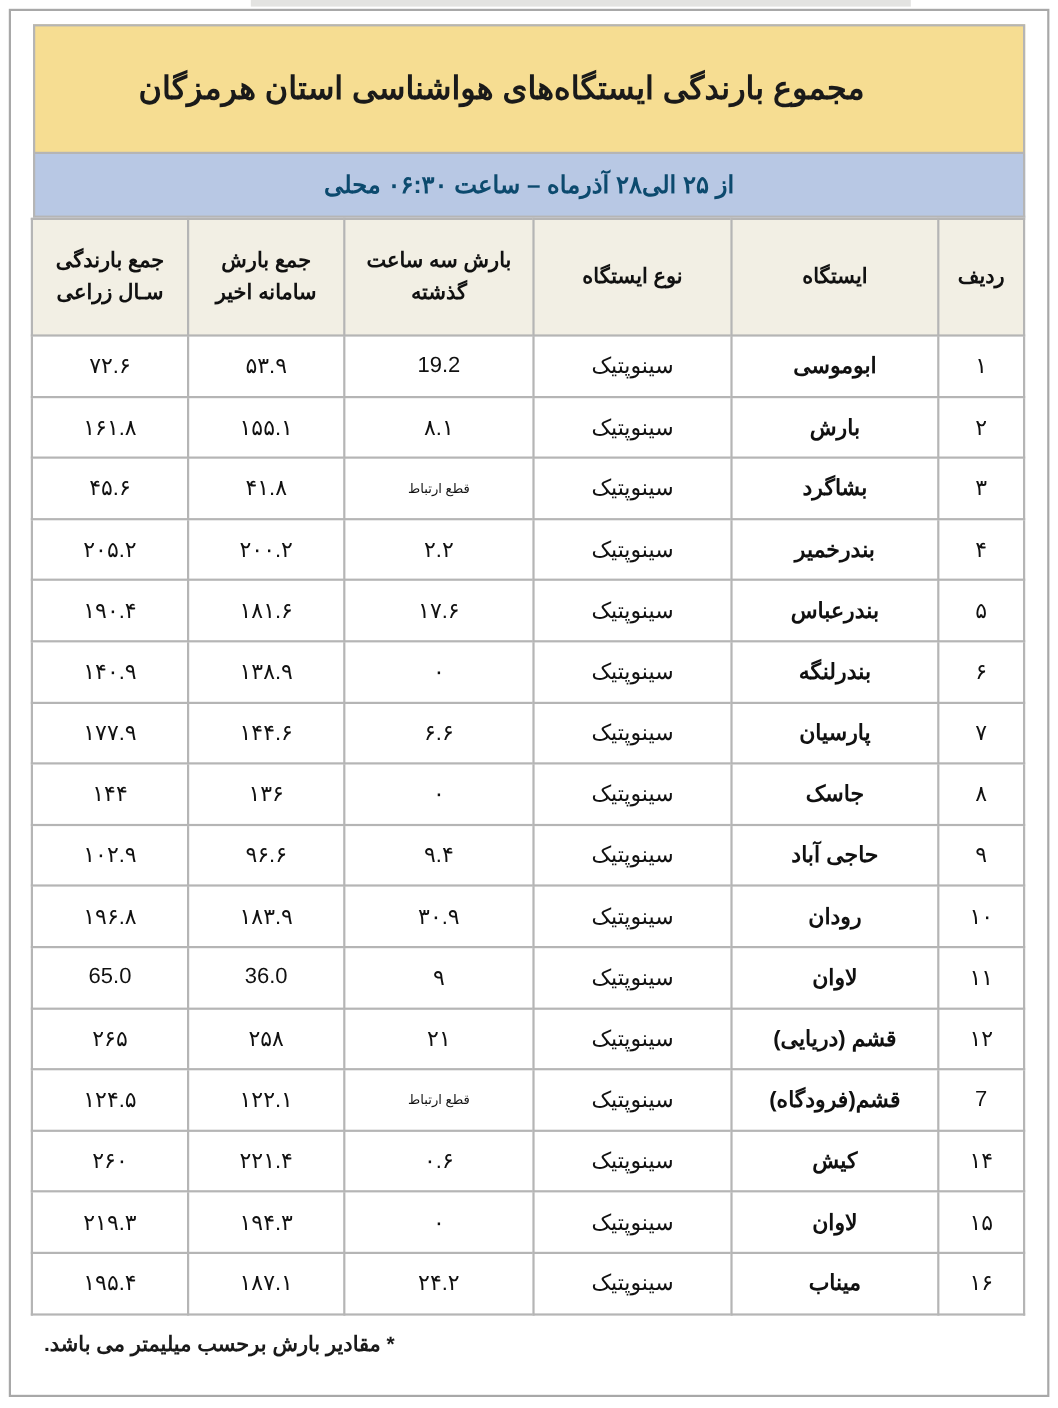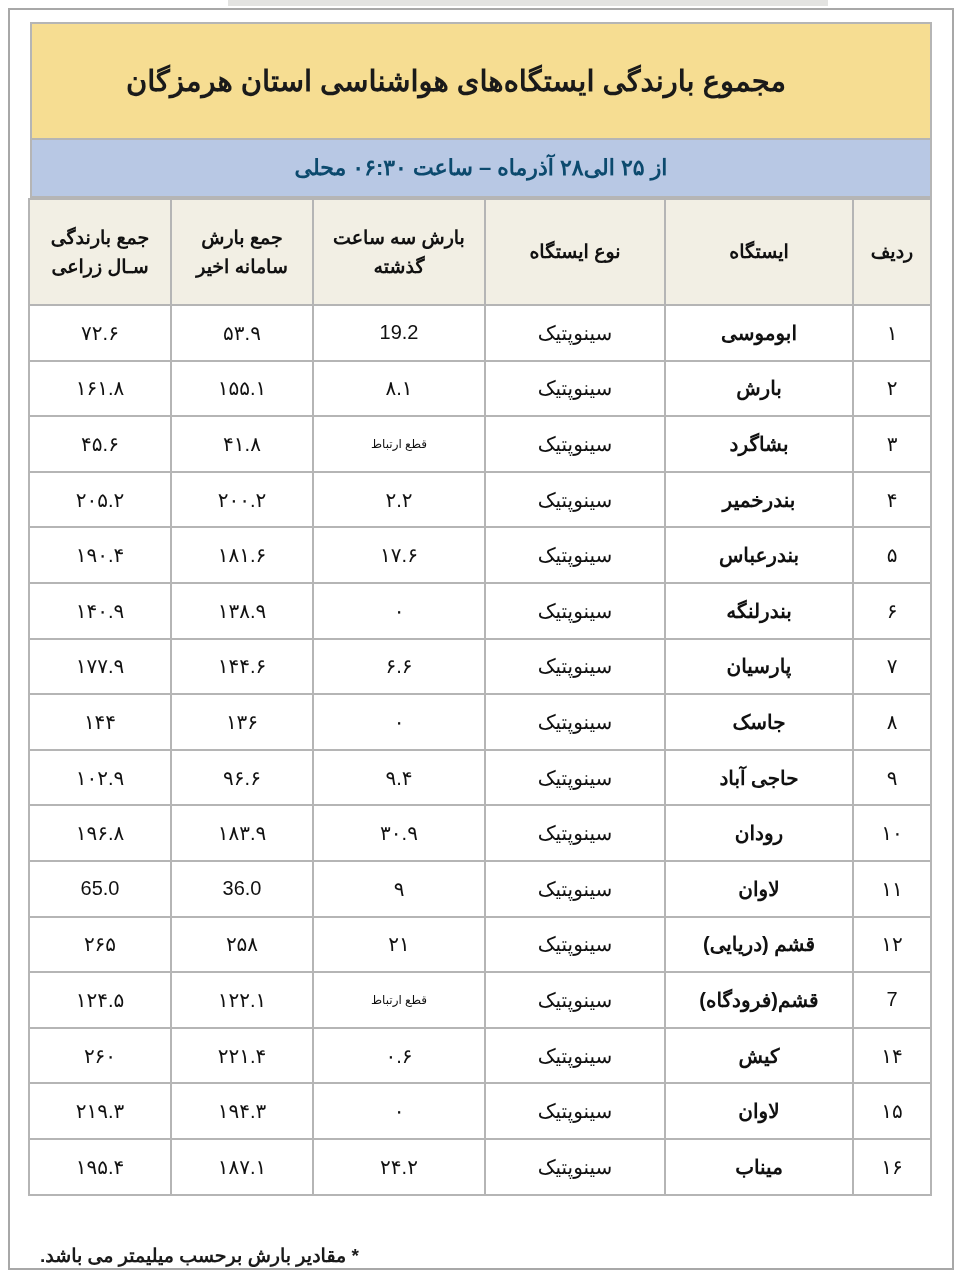--- a/index.html
+++ b/index.html
@@ -155,21 +155,20 @@
     font-size: 19px;
     font-weight: bold;
     color: #1a1a1a;
     padding-left: 4px;
     padding-right: 4px;
   }
   .footnote-inner {
     display: inline-block;
     text-align: right;
     padding-left: 6px;
-    margin-top: 34px;
   }
   
   .scan-top {
     position: absolute;
     left: 0; top: 0; width: 962px; height: 8px;
     background: #ffffff;
   }
   .scan-top .smudge {
     position: absolute;
     left: 228px; top: 0; width: 600px; height: 6px;

